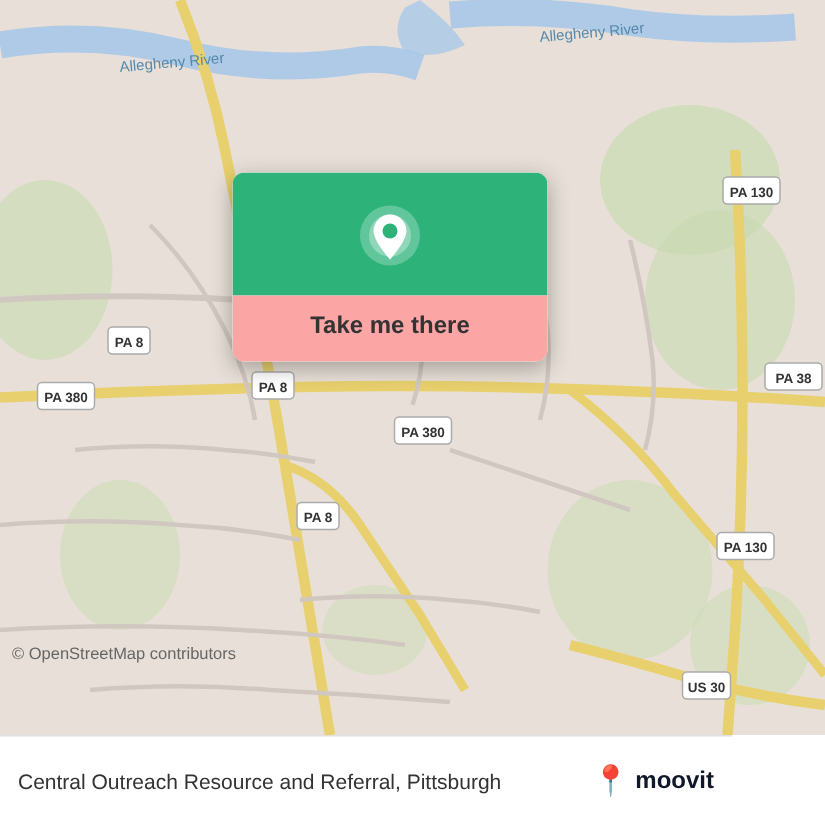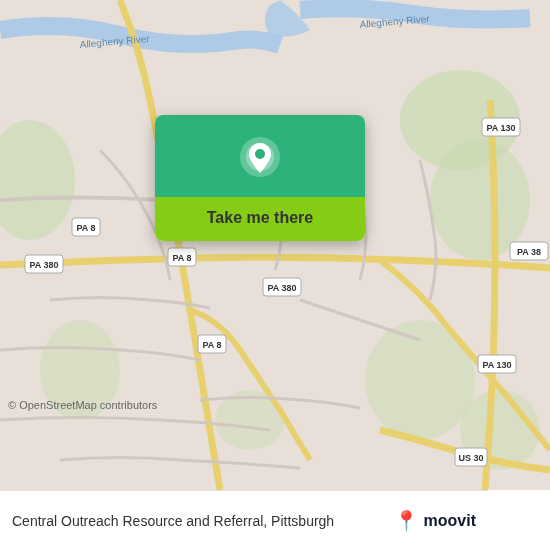--- a/index.html
+++ b/index.html
@@ -49,21 +49,21 @@
     #location-pin-icon {
       width: 44px;
       height: 44px;
     }
 
     #popup-button-section {
       padding: 12px 15px 14px;
       display: flex;
       justify-content: center;
       align-items: center;
-      background: #84cc16;
+      background: #fca5a5;
     }
 
     #take-me-there-btn {
       font-size: 16px;
       font-weight: 600;
       color: #333;
       background: none;
       border: none;
       cursor: pointer;
       text-align: center;
@@ -78,21 +78,21 @@
       display: flex;
       align-items: center;
       padding: 0 12px;
       gap: 8px;
     }
 
     #copyright-text {
       font-size: 11px;
       color: #666;
       position: absolute;
-      bottom: 79px;
+      bottom: 48px;
       left: 8px;
     }
 
     #location-name {
       font-size: 14px;
       font-weight: 500;
       color: #333;
       flex: 1;
     }
 

